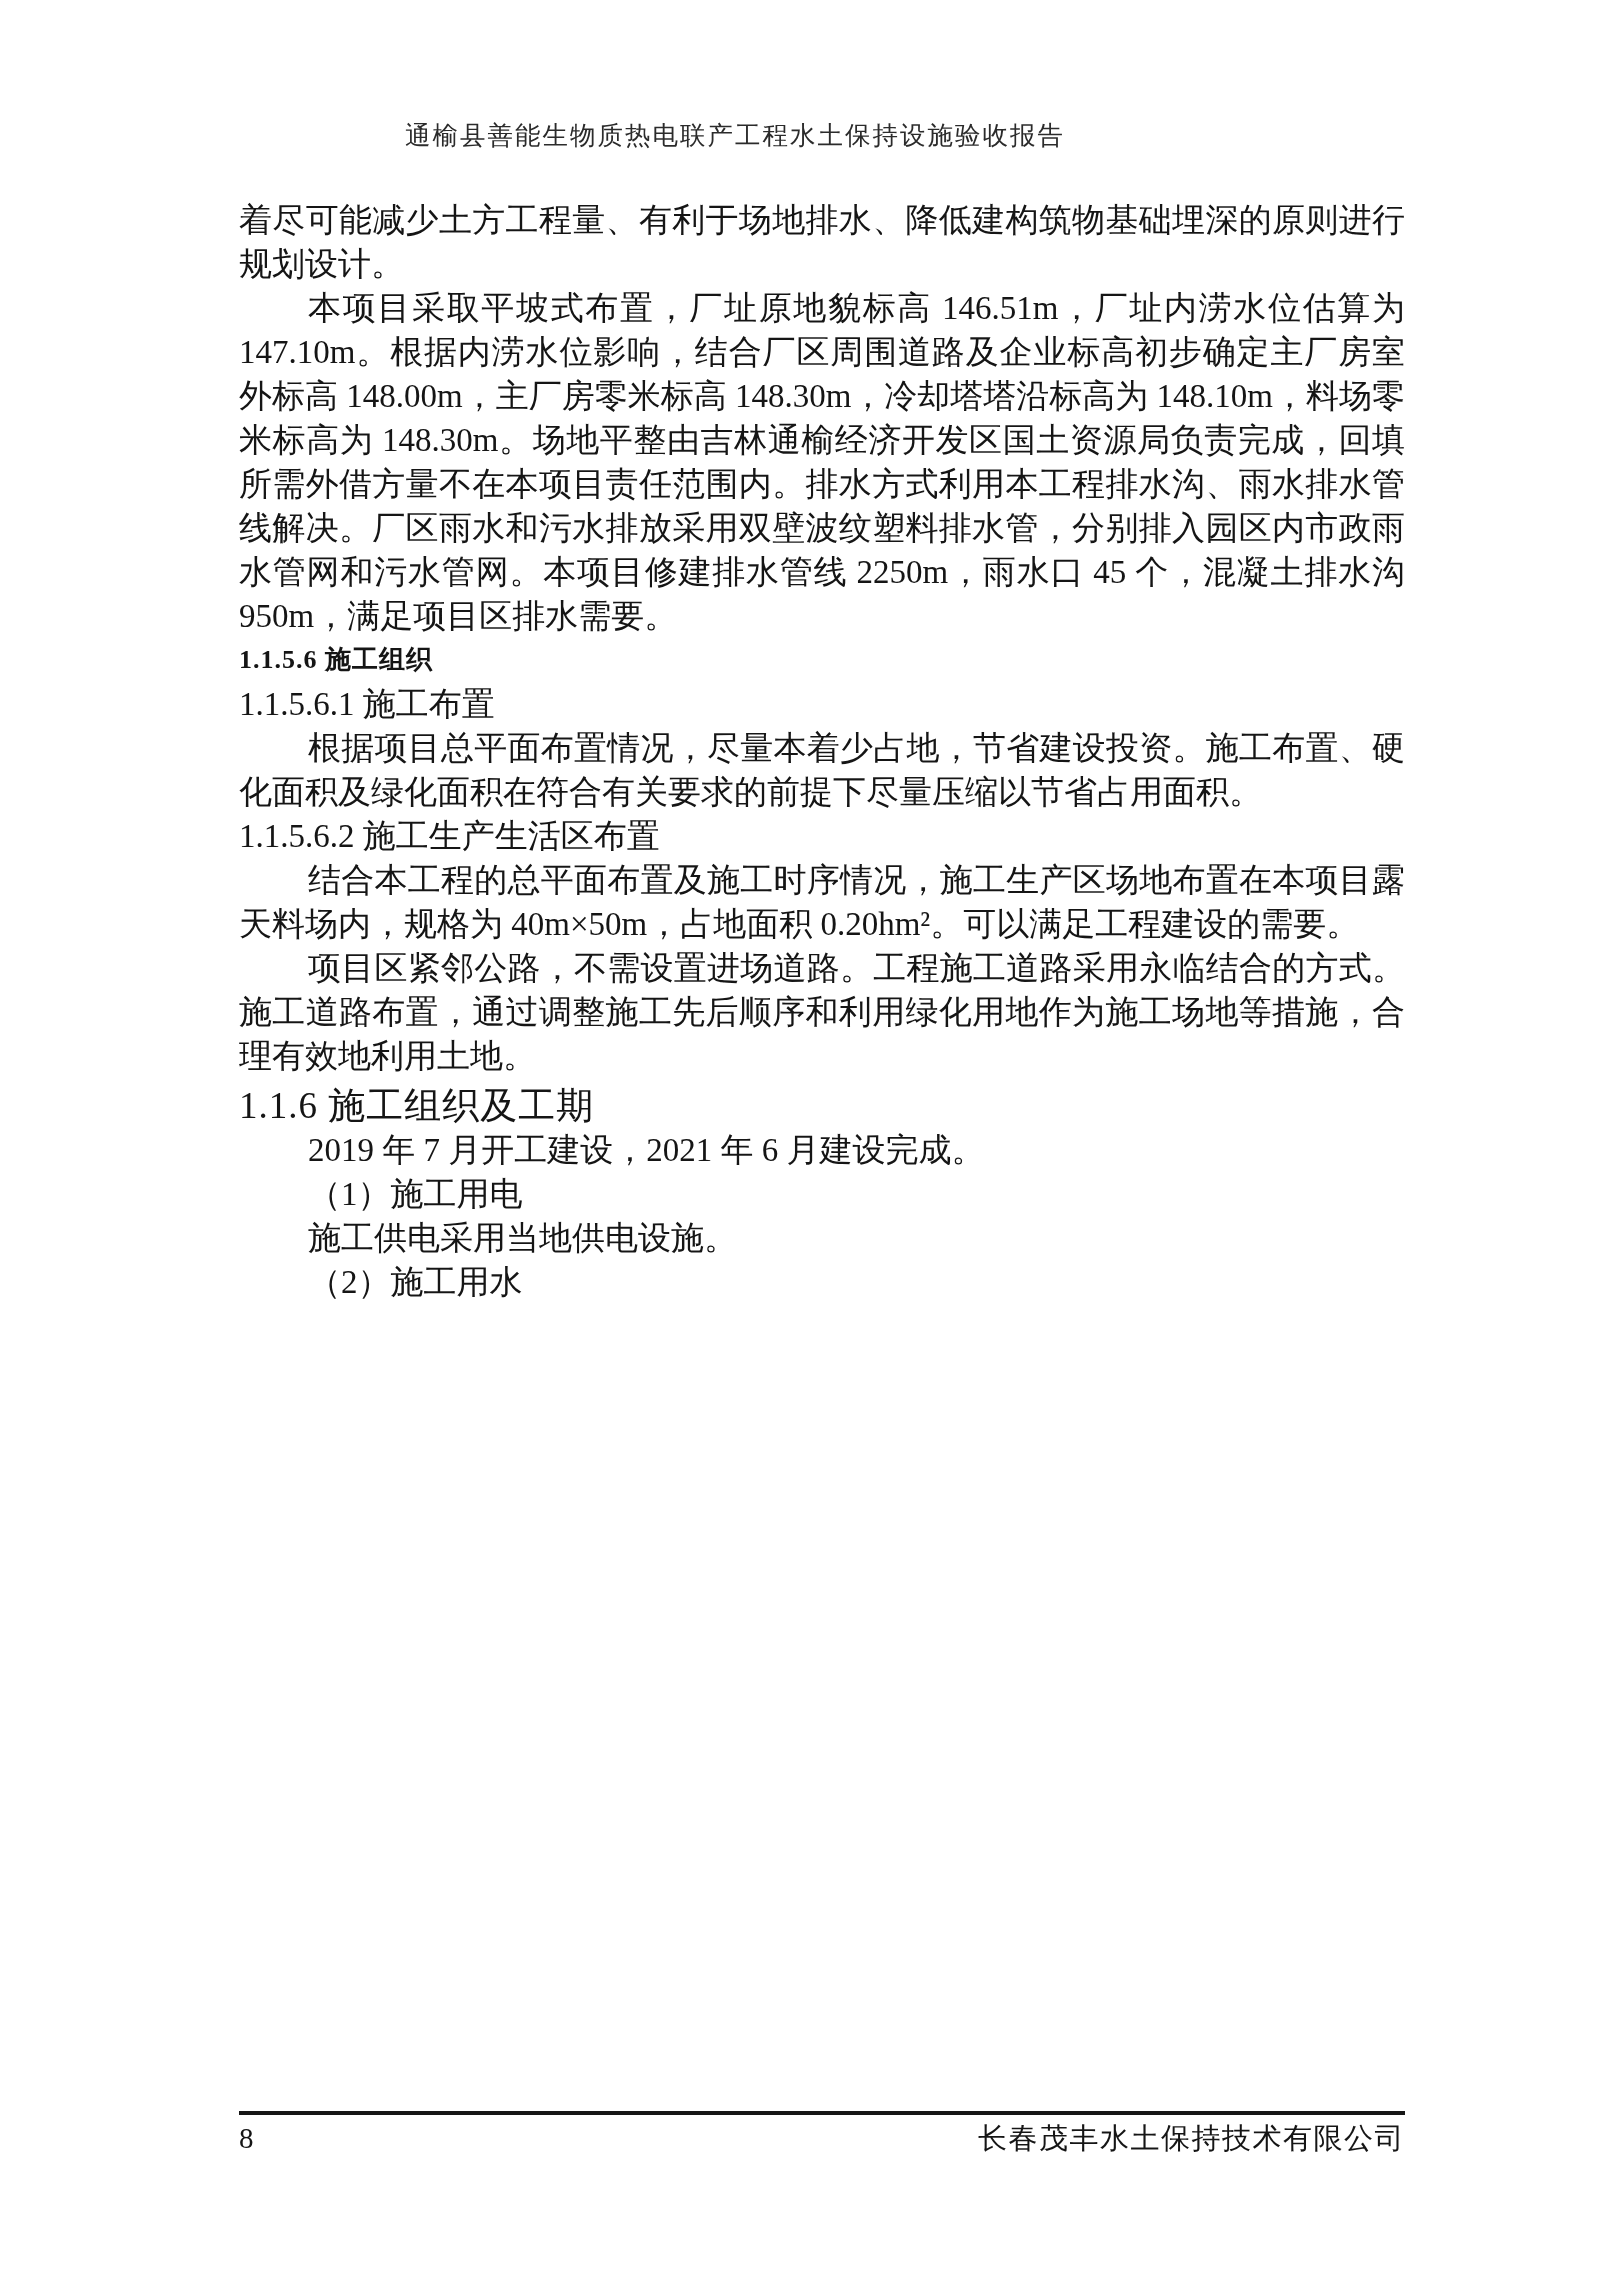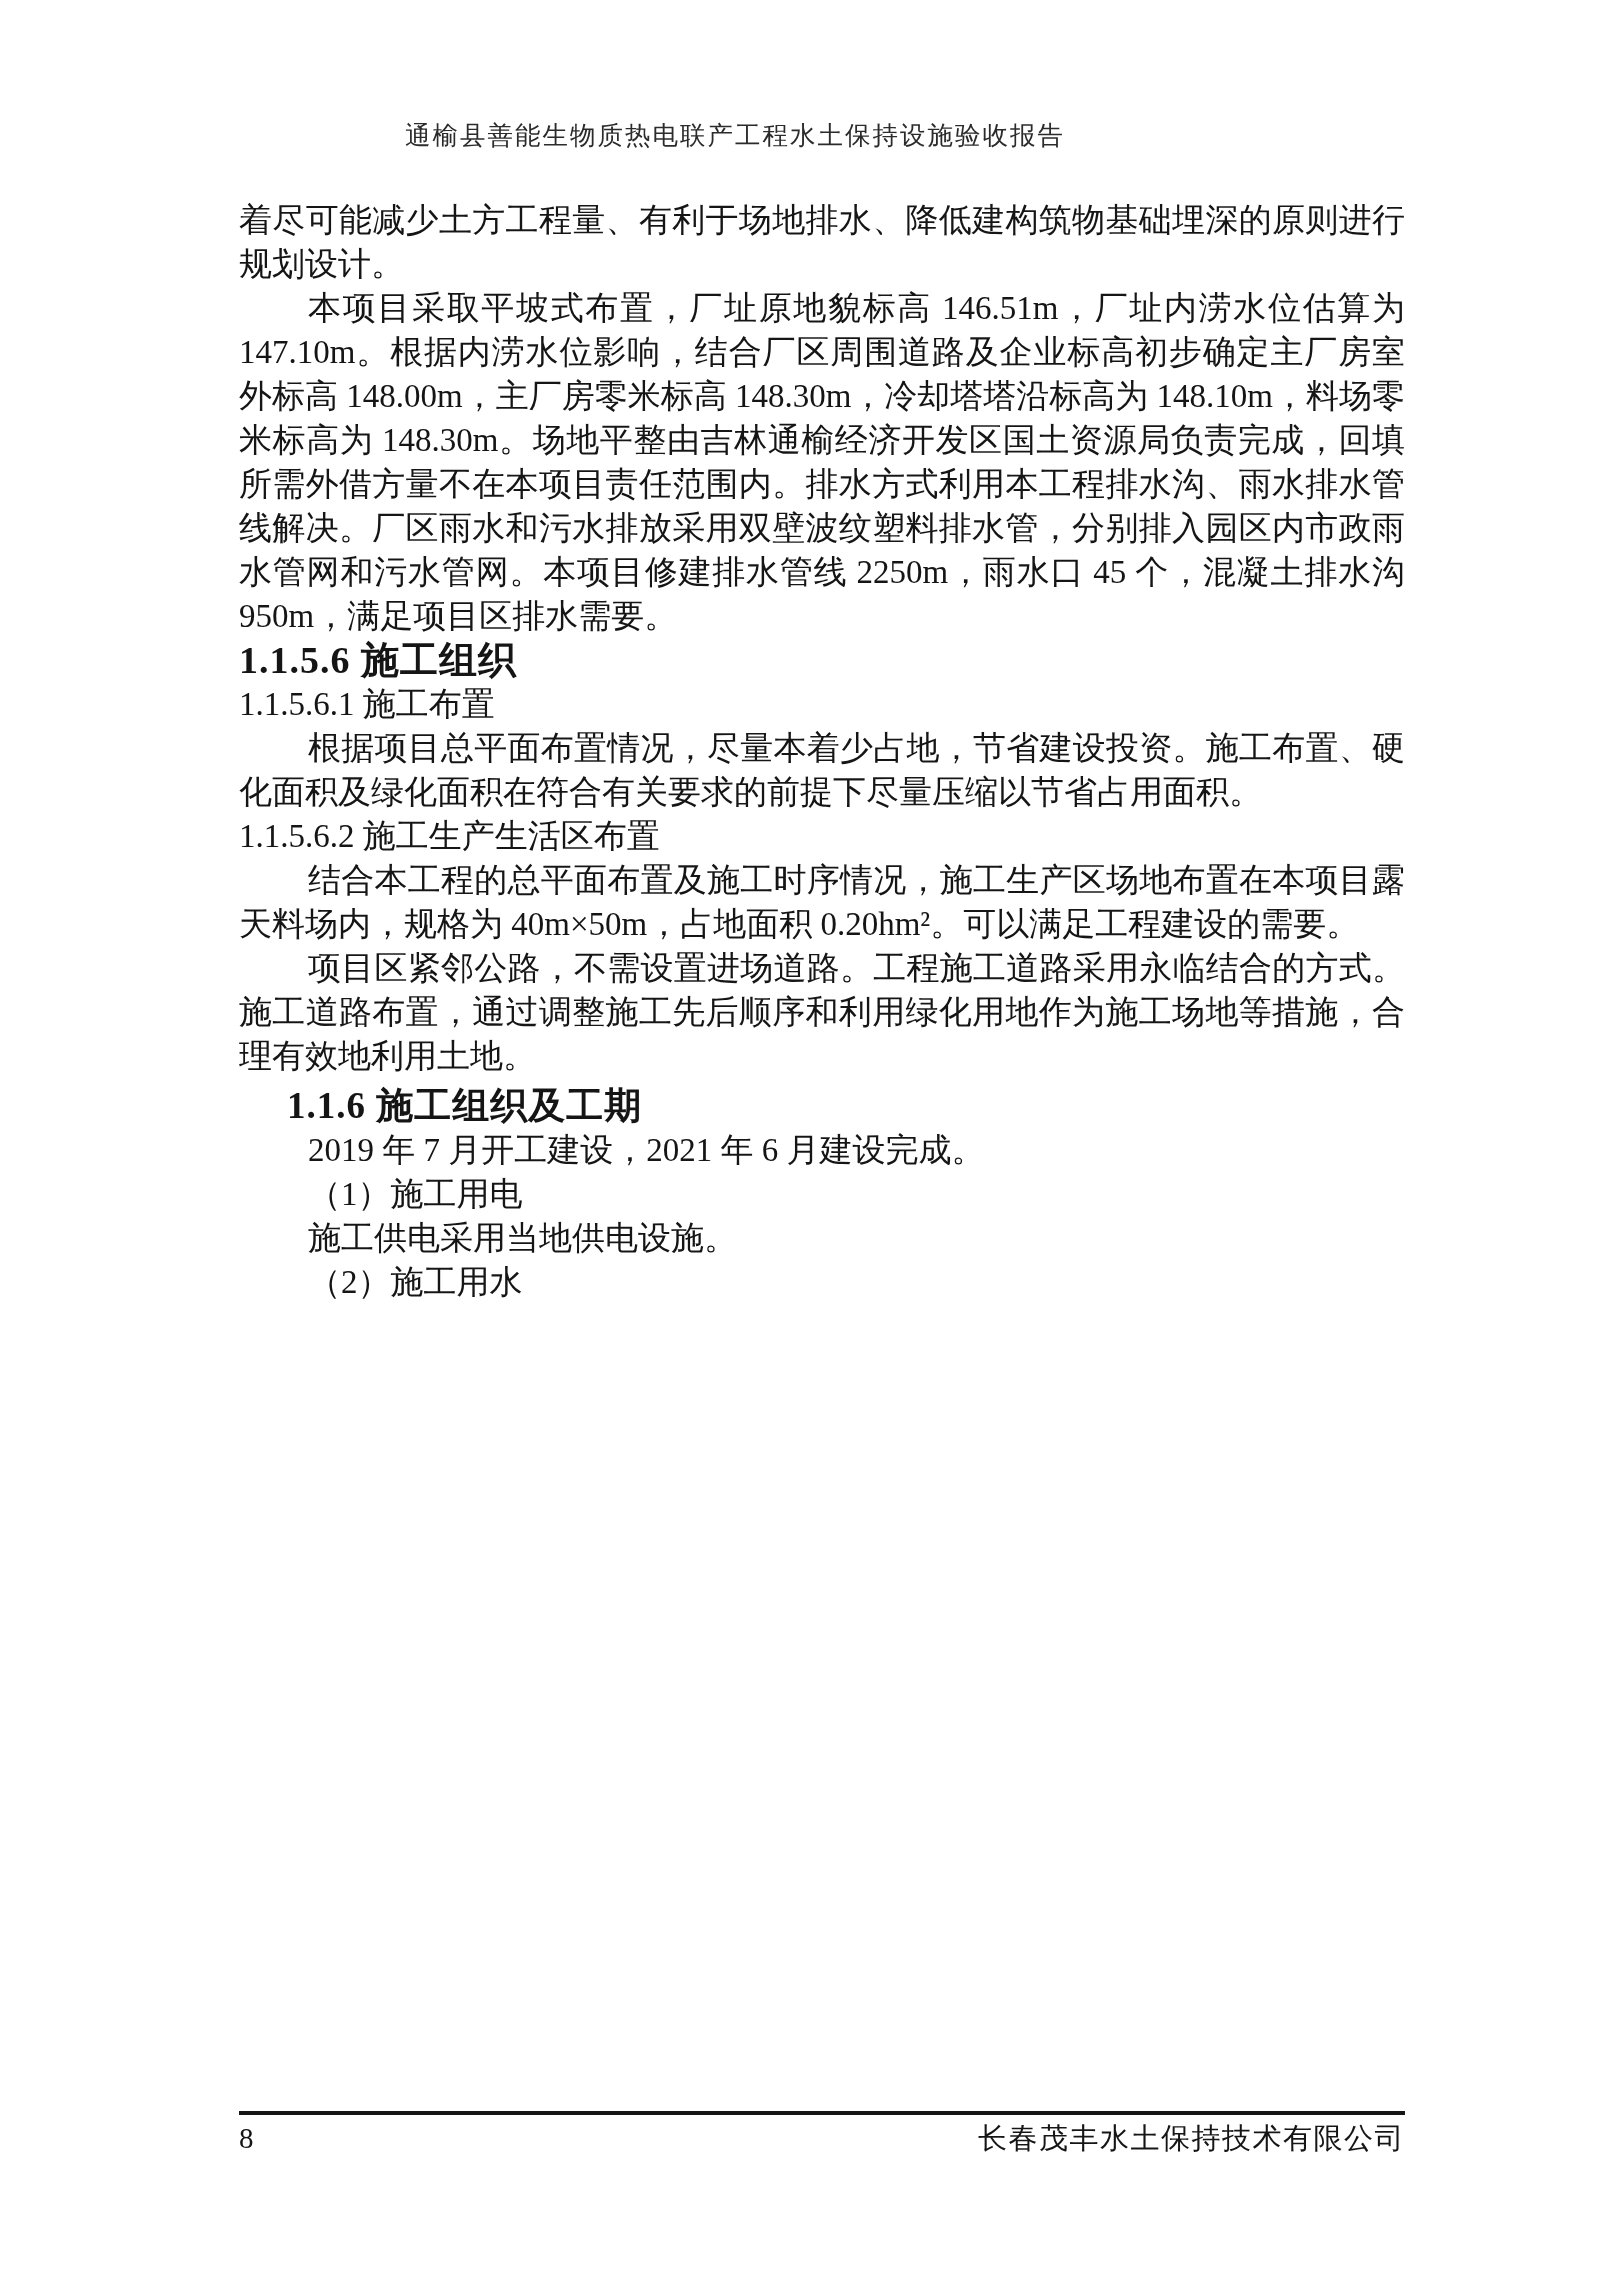--- a/index.html
+++ b/index.html
@@ -25,22 +25,22 @@
     font-size: 33px;
     line-height: 44px;
     text-align: justify;
     text-justify: inter-character;
   }
   .content p { margin: 0; text-indent: 69px; }
   .content p.no-indent { text-indent: 0; }
   .content h2, .content h3, .content h4 {
     margin: 0; text-indent: 0; font-weight: normal; text-align: left;
   }
-  .content h2 { font-size: 37px; font-weight: bold; margin-top: 5.9px; letter-spacing: 1px; margin-left: 48px; }
-  .content h3 { font-size: 38px; font-weight: bold; letter-spacing: 1px; }
+  .content h2 { font-size: 37px; font-weight: normal; margin-top: 5.9px; letter-spacing: 1px; }
+  .content h3 { font-size: 26px; font-weight: bold; letter-spacing: 1px; }
   .content h4 { font-size: 33px; }
   .footer-rule {
     position: absolute;
     top: 2111px; left: 239px; width: 1166px; height: 3.9px;
     background: #161616;
   }
   .footer-row {
     position: absolute;
     top: 2119px; left: 239px; width: 1166px;
     display: flex;

